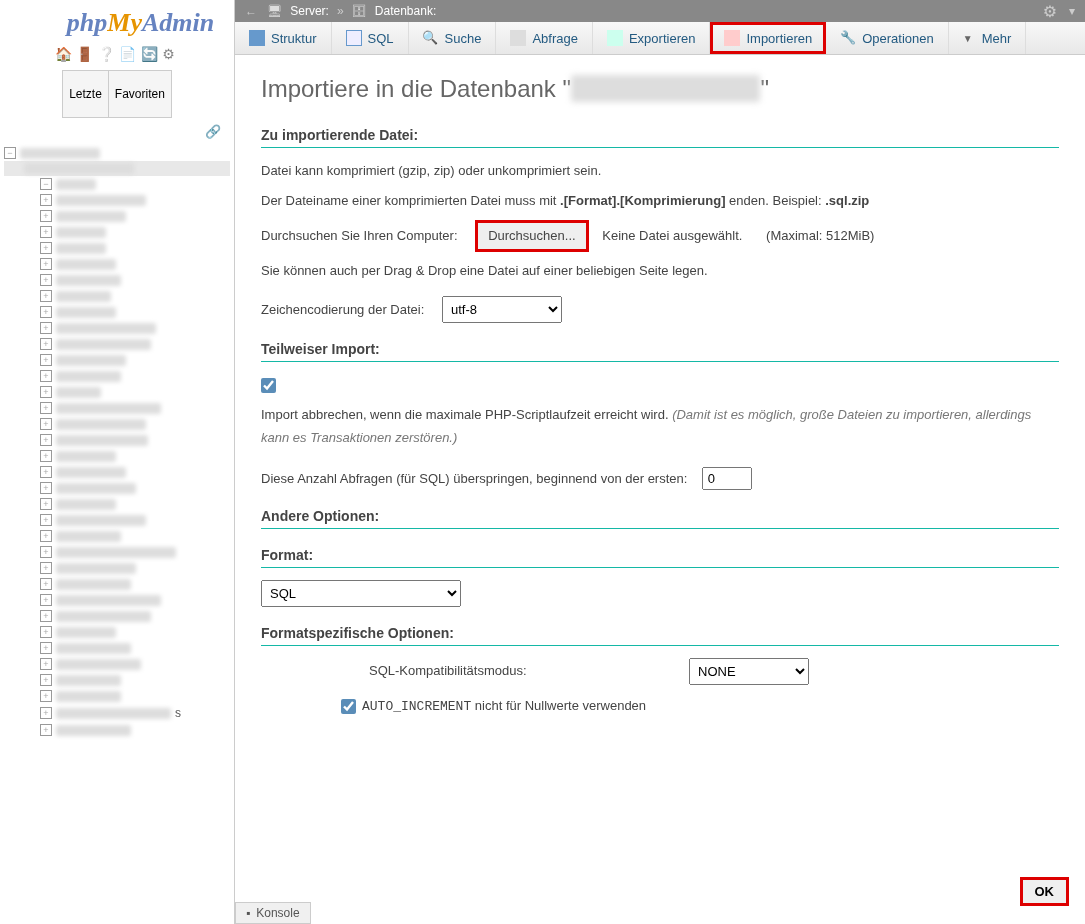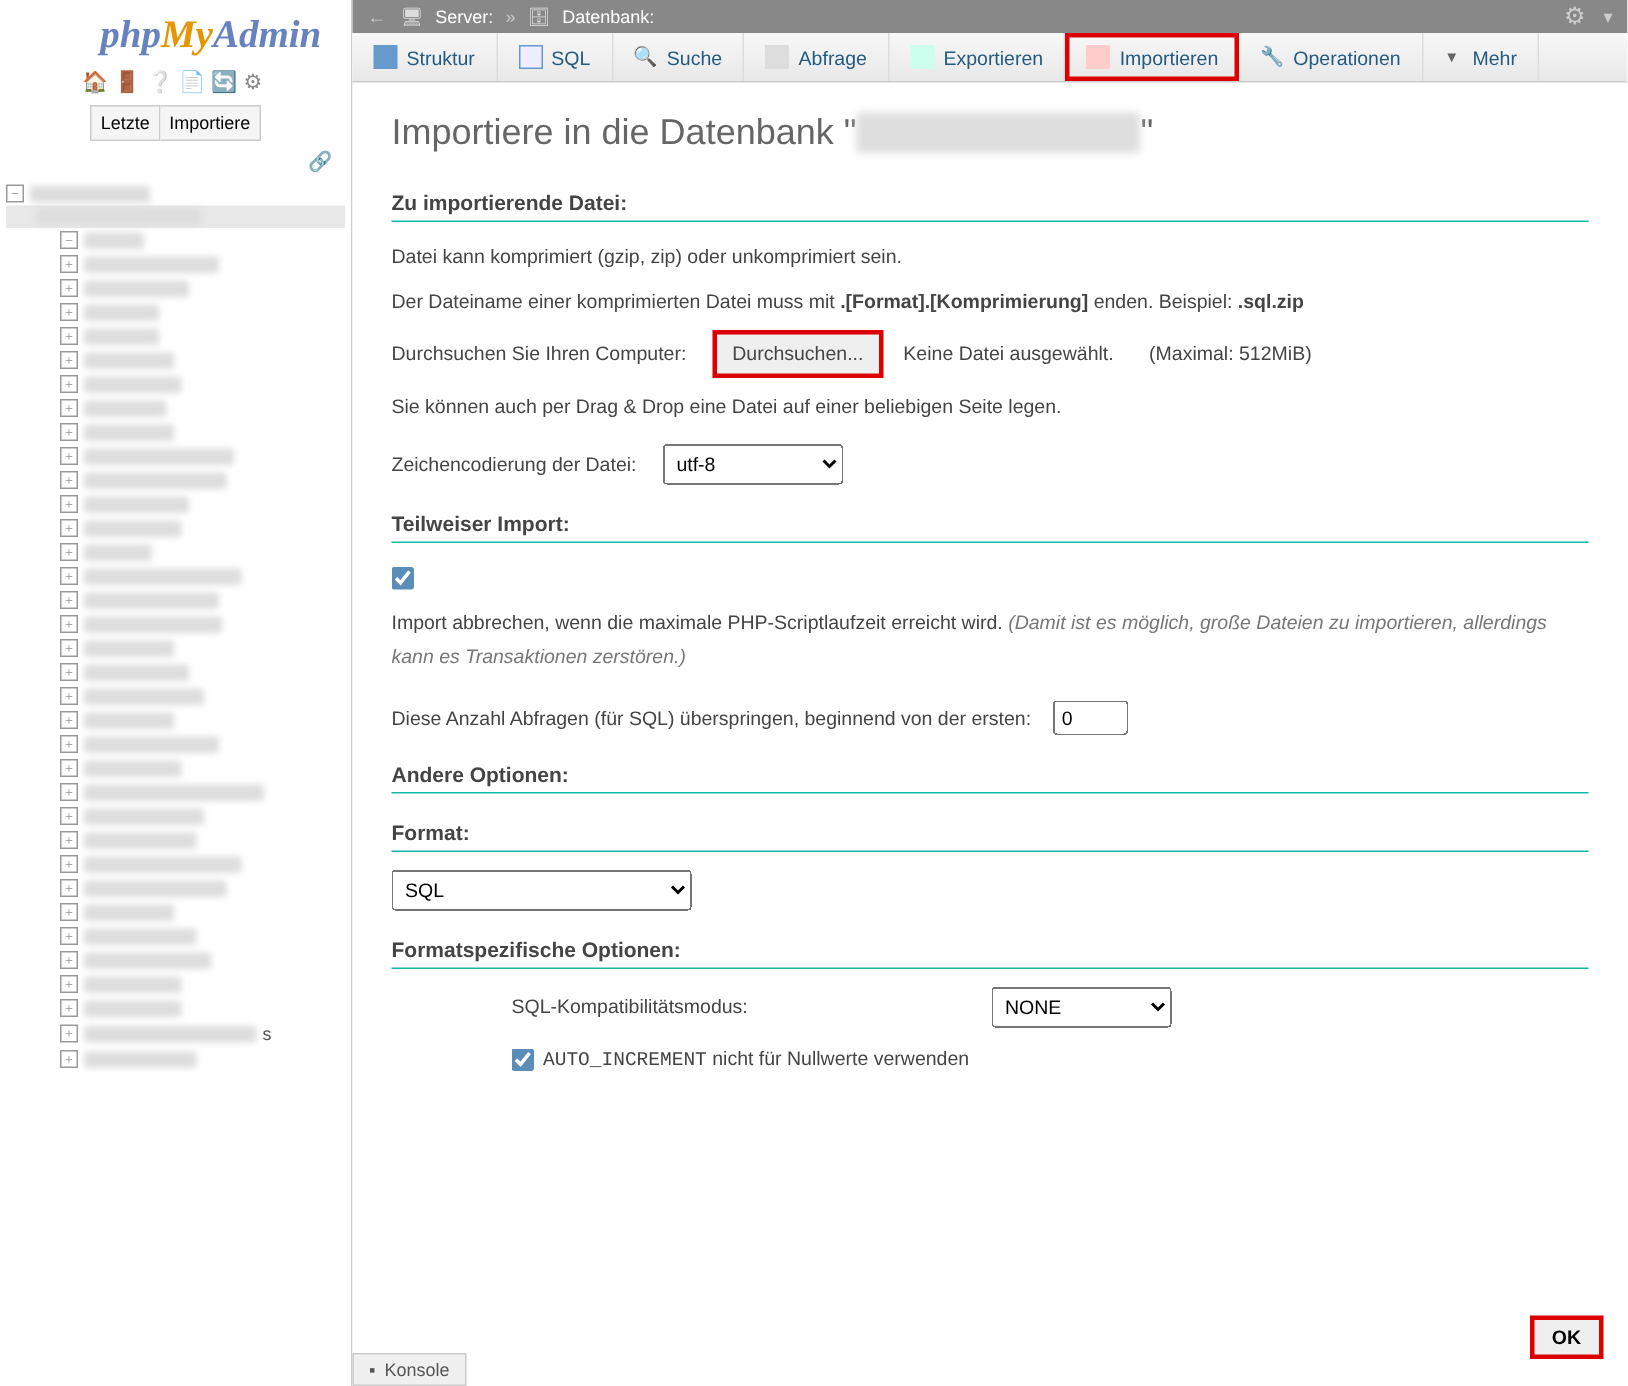--- a/index.html
+++ b/index.html
@@ -7,21 +7,21 @@
 .container { display: flex; height: 100%; }
 .sidebar { width: 235px; background: #fff; border-right: 1px solid #ccc; display: flex; flex-direction: column; }
 .logo-area { text-align: center; padding: 8px 4px 4px; }
 .logo-text { font-family: Georgia, serif; font-size: 26px; font-weight: bold; font-style: italic; }
 .logo-text .p1 { color: #6683c0; margin-left: 47px; }
 .logo-text .p2 { color: #e69400; }
 .logo-text .p3 { color: #6683c0; }
 .mini-icons { text-align: center; padding: 4px 0 6px; font-size: 14px; color: #888; letter-spacing: 4px; }
 .mini-icons span { cursor: pointer; }
 .recent-fav { text-align: center; padding: 2px 0; }
-.recent-fav button { font-size: 12px; background: #f5f5f5; border: 1px solid #ccc; padding: 4px 6px; cursor: pointer; }
+.recent-fav button { font-size: 12px; background: #f5f5f5; border: 1px solid #ccc; padding: 16px 6px; cursor: pointer; }
 .recent-fav button + button { border-left: none; }
 .link-icon-row { text-align: right; padding: 4px 12px; color: #888; }
 .nav-tree { flex: 1; overflow-y: auto; padding: 2px 4px 4px 4px; font-size: 12px; color: #aaa; position: relative; }
 .tree-root { display: flex; align-items: center; gap: 4px; padding: 2px 0; }
 .tree-root .expander { width: 12px; height: 12px; border: 1px solid #999; display: inline-flex; align-items: center; justify-content: center; font-size: 9px; line-height: 1; cursor: pointer; background: #fff; }
 .tree-db { padding: 2px 0 2px 20px; display: flex; align-items: center; gap: 4px; }
 .tree-db-sel { background: #e8e8e8; }
 .tree-item { padding: 2px 0 2px 36px; display: flex; align-items: center; gap: 4px; }
 .tree-item .expander, .tree-db .expander { width: 12px; height: 12px; border: 1px solid #999; display: inline-flex; align-items: center; justify-content: center; font-size: 9px; line-height: 1; cursor: pointer; background: #fff; }
 .blur-text { background: #ddd; color: transparent; border-radius: 2px; filter: blur(2px); height: 11px; display: inline-block; }
@@ -46,38 +46,38 @@
 .section-body { font-size: 13px; line-height: 1.7; color: #444; }
 .section-body p { margin-bottom: 8px; }
 .browse-btn { border: 3px solid #d00; background: #efefef; padding: 2px 10px; font-size: 13px; cursor: pointer; display: inline-block; }
 .gap-right { margin-right: 14px; }
 select.enc-select, select.fmt-select, select.compat-select { font-size: 13px; padding: 4px 4px; min-width: 120px; }
 .num-input { width: 50px; font-size: 13px; padding: 2px 4px; }
 input[type=checkbox] { width: 15px; height: 15px; vertical-align: middle; margin-right: 6px; accent-color: #5a8db8; }
 .italic-note { font-style: italic; color: #777; }
 .indent { margin-left: 80px; }
 .fmt-row { display: flex; align-items: center; margin: 10px 0; }
-.fmt-row .flabel { width: 320px; }
+.fmt-row .flabel { width: 320px; margin-left: 28px; }
 code.mono { font-family: Liberation Mono, monospace; }
 .ok-btn { position: absolute; bottom: 18px; right: 16px; border: 3px solid #d00; background: #efefef; padding: 4px 12px; font-size: 13px; font-weight: bold; cursor: pointer; border-radius: 0; }
 .konsole-bar { position: absolute; bottom: 0; left: 235px; background: #f0f0f0; border: 1px solid #ccc; padding: 3px 10px; font-size: 12px; display: flex; align-items: center; gap: 6px; color: #555; }
 </style>
 </head>
 <body>
 
 <div class="container">
   <div class="sidebar">
     <div class="logo-area">
       <span class="logo-text"><span class="p1">php</span><span class="p2">My</span><span class="p3">Admin</span></span>
     </div>
     <div class="mini-icons">
       <span>🏠</span><span>🚪</span><span>❔</span><span>📄</span><span>🔄</span><span>⚙</span>
     </div>
     <div class="recent-fav">
-      <button>Letzte</button><button>Importiere</button>
+      <button>Letzte</button><button>Favoriten</button>
     </div>
     <div class="link-icon-row">🔗</div>
     <div class="nav-tree">
       <div class="tree-root">
           <span class="expander">−</span>
           <span class="blur-text" style="width:80px"></span>
         </div>
       <div class="tree-db tree-db-sel">
           <span class="blur-text" style="width:110px"></span>
         </div>

